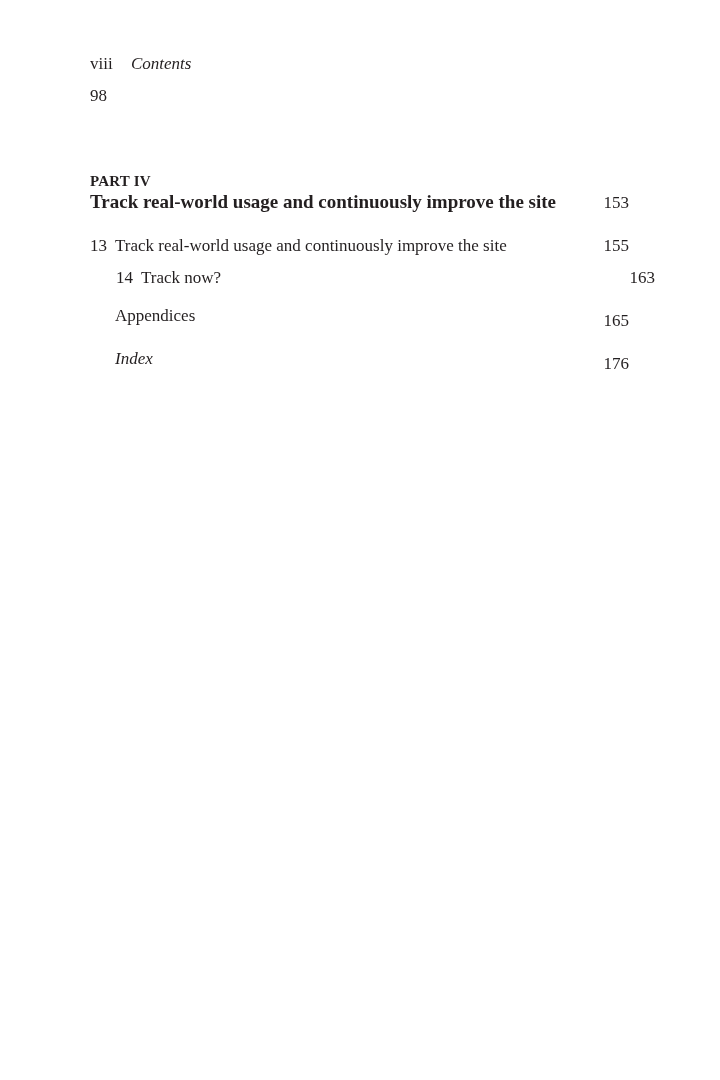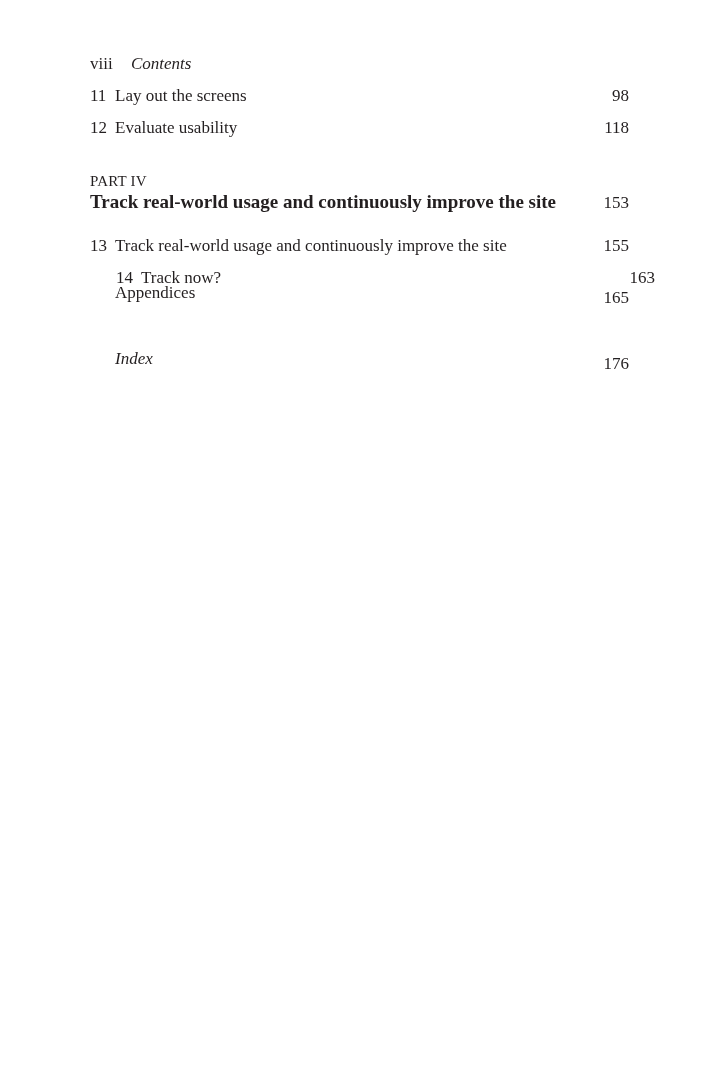--- a/index.html
+++ b/index.html
@@ -44,21 +44,21 @@
     .row .num { width: 25px; display: inline-block; }
     .row .indent { width: 25px; display: inline-block; }
     .row .page-num { text-align: left; }
 
     .part-label {
       position: absolute;
       left: 90px;
       top: 172px;
       font-size: 15px;
       line-height: 18px;
-      font-weight: normal;
+      font-weight: bold;
       letter-spacing: 0.2px;
     }
     .part-title {
       position: absolute;
       left: 90px;
       width: 539px;
       top: 191px;
       font-size: 19px;
       line-height: 22px;
       font-weight: bold;
@@ -73,34 +73,23 @@
 <body>
 
 <div class="page">
 
   <div class="running-head">
     <span class="folio">viii</span>
     <span class="title">Contents</span>
   </div>
 
   <div class="row" style="top:86px;">
-    <span class="left">
-      <span class="num">11</span>
-      <span>Lay out the screens</span>
-    </span>
     <span class="page-num">98</span>
   </div>
 
-  <div class="row" style="top:118px;">
-    <span class="left">
-      <span class="num">12</span>
-      <span>Evaluate usability</span>
-    </span>
-    <span class="page-num">118</span>
-  </div>
 
   <div class="part-label">PART IV</div>
 
   <div class="part-title">
     <span>Track real-world usage and continuously improve the site</span>
     <span class="page-num">153</span>
   </div>
 
   <div class="row" style="top:236px;">
     <span class="left">
@@ -111,21 +100,21 @@
   </div>
 
   <div class="row" style="top:268px;margin-left:26px;">
     <span class="left">
       <span class="num">14</span>
       <span>Track now?</span>
     </span>
     <span class="page-num">163</span>
   </div>
 
-  <div class="row" style="top:283px;">
+  <div class="row" style="top:306px;">
     <span class="left">
       <span class="indent"></span>
       <span>Appendices</span>
     </span>
     <span class="page-num">165</span>
   </div>
 
   <div class="row" style="top:349px;gap:36px;">
     <span class="left">
       <span class="indent"></span>

